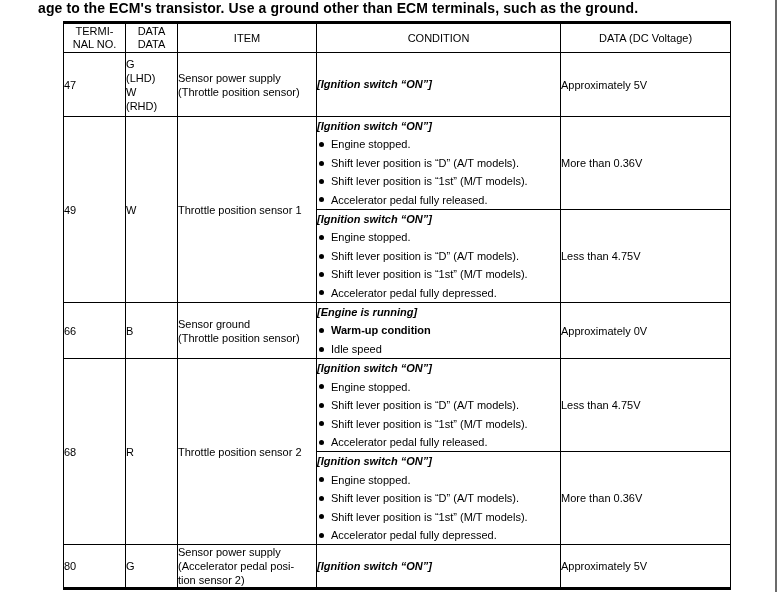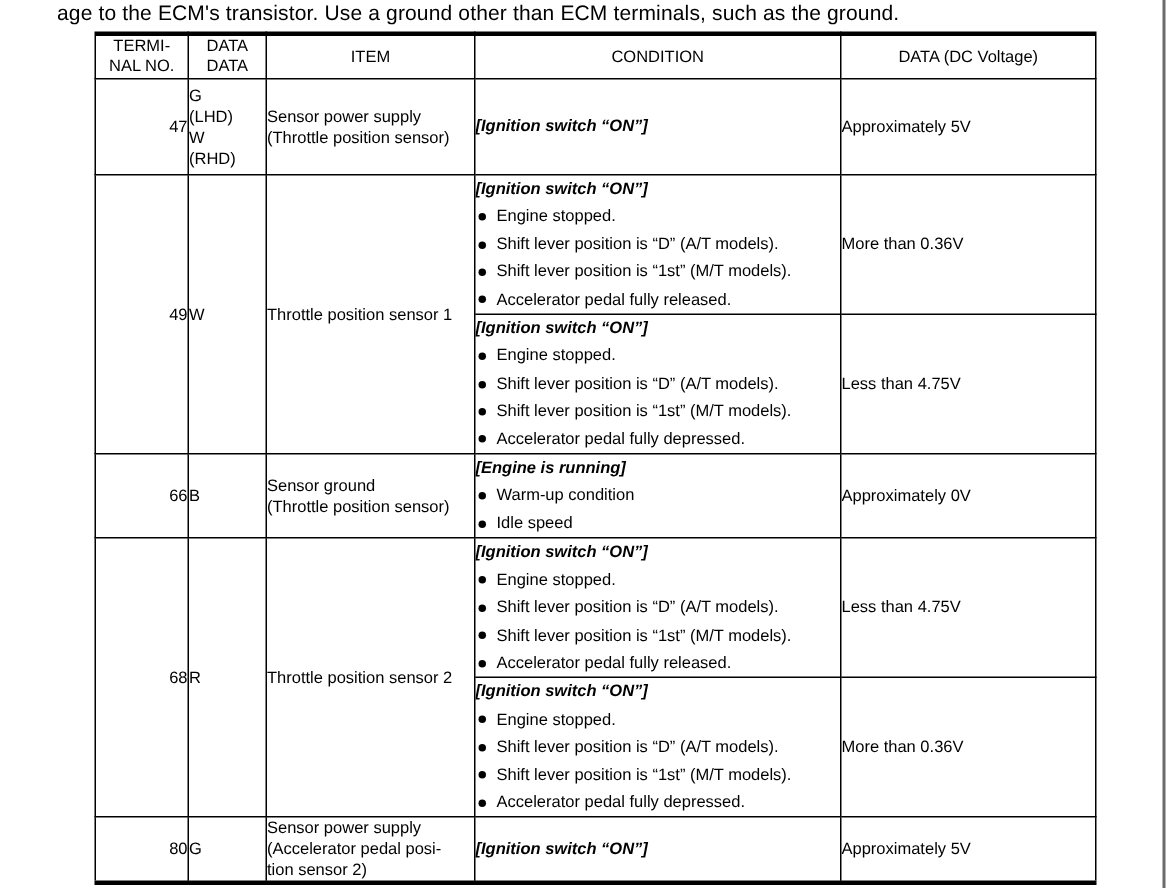--- a/index.html
+++ b/index.html
@@ -3,44 +3,44 @@
 <meta charset="utf-8">
 <style>
   html,body{margin:0;padding:0;}
   body{
     width:779px;height:592px;position:relative;overflow:hidden;
     background:#ffffff;color:#000;
     font-family:"Liberation Sans","DejaVu Sans",sans-serif;
   }
   .intro{
     position:absolute;left:38px;top:0px;
-    font-size:14px;font-weight:normal;letter-spacing:0.1px;white-space:nowrap;
+    font-size:14px;font-weight:bold;letter-spacing:0.1px;white-space:nowrap;
   }
   table.ecm{
     position:absolute;left:63px;top:21px;width:667px;
     border-collapse:collapse;table-layout:fixed;
     border-top:3px solid #000;border-bottom:3px solid #000;
     border-left:1px solid #000;border-right:1px solid #000;
   }
   table.ecm th, table.ecm td{
     border:1px solid #000;padding:0;font-size:11px;color:#000;
     vertical-align:middle;overflow:hidden;
   }
   thead th{
     height:28px;font-weight:normal;text-align:center;line-height:13px;
   }
-  .c-term{text-align:right;}
+  .c-term{text-align:left;}
   .c-wire{padding-left:7px;line-height:14px;}
   .c-item{padding-left:6px;padding-right:3px;line-height:14px;margin-top:48px;}
   .c-cond{padding-left:7px;padding-right:4px;}
   .c-data{padding-left:8px;}
   .cond-h{font-weight:bold;line-height:18.4px;font-style:italic;}
   .bullet-line{display:flex;align-items:center;line-height:18.4px;}
   .dot{width:5px;height:5px;border-radius:50%;background:#000;margin:0 7px 0 2px;flex:none;}
-  .bold{font-weight:normal;}
+  .bold{font-weight:bold;}
   .page-edge{
     position:absolute;top:0;left:775px;width:2px;height:592px;background:#6b6b6b;
   }
 </style>
 </head>
 <body>
 
 <div class="intro">age to the ECM's transistor. Use a ground other than ECM terminals, such as the ground.</div>
 
 <table class="ecm">

